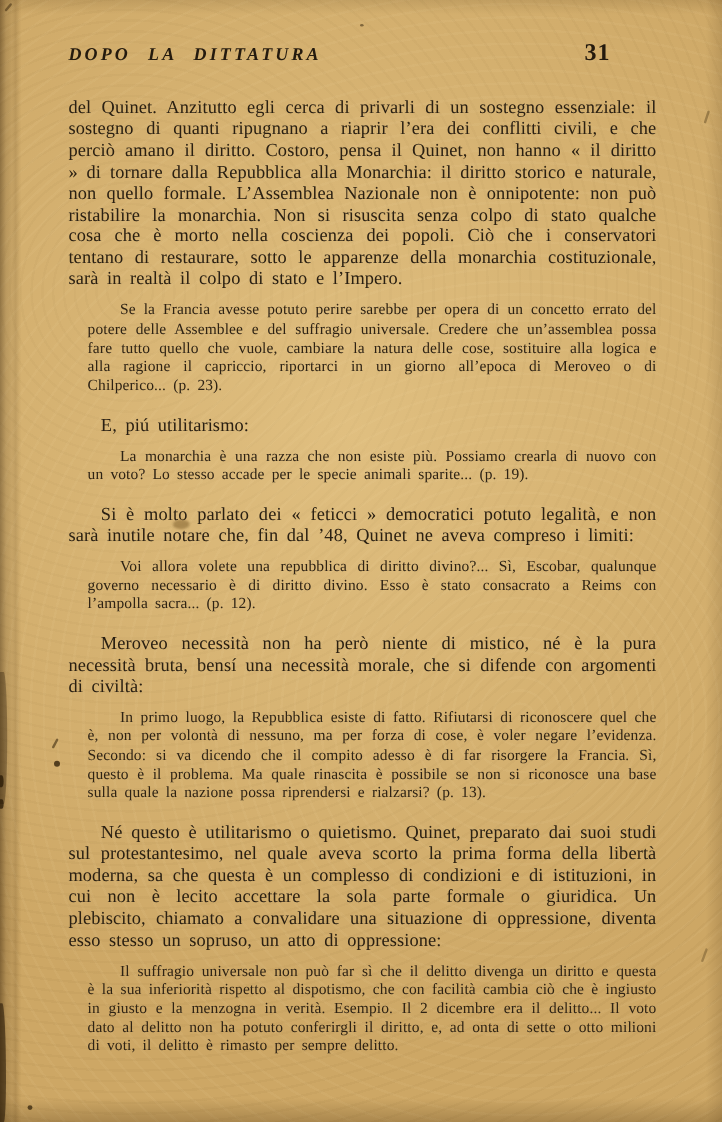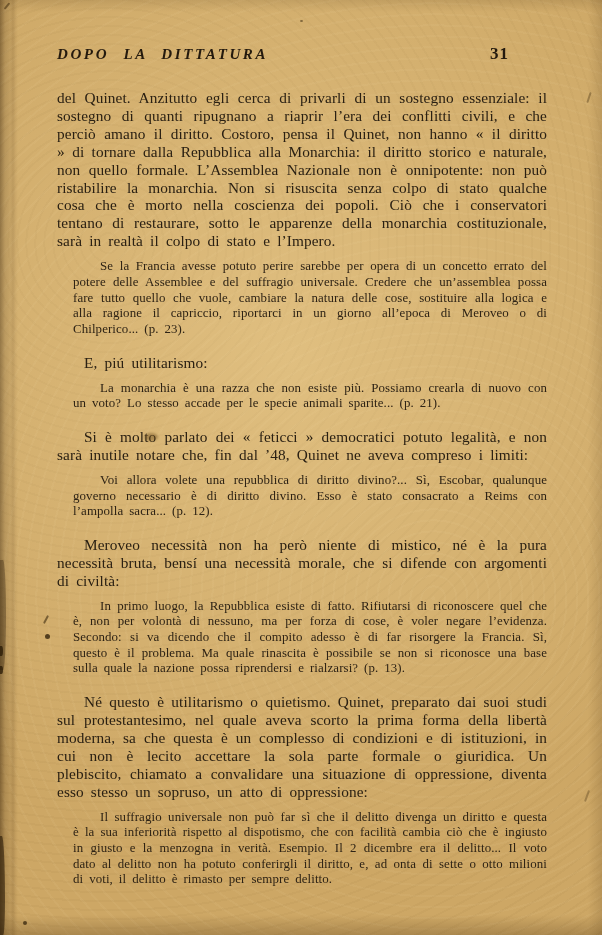--- a/index.html
+++ b/index.html
@@ -19,40 +19,40 @@
       linear-gradient(0deg,   rgba(70,45,12,0.26) 0px, rgba(0,0,0,0) 20px),
       linear-gradient(180deg, rgba(70,45,12,0.14) 0px, rgba(0,0,0,0) 12px),
       linear-gradient(270deg, rgba(70,45,12,0.16) 0px, rgba(0,0,0,0) 14px),
       repeating-radial-gradient(circle at 18% 26%, rgba(121,90,38,0.05) 0 2px, rgba(0,0,0,0) 2px 9px),
       repeating-radial-gradient(circle at 72% 64%, rgba(255,236,190,0.05) 0 2px, rgba(0,0,0,0) 2px 11px);
     color:#2a2013;
   }
   .inner{
     box-sizing:border-box;
     width:100%;height:100%;
-    padding:44px 55px 0 57px;
+    padding:33px 55px 0 57px;
     border-radius:17px;
   }
   .running-head{
     display:flex;
     justify-content:space-between;
     align-items:baseline;
     margin-bottom:25px;
   }
   .running-title{
     font-style:italic;
     font-weight:bold;
     font-size:15px;
     letter-spacing:2.6px;
     word-spacing:8px;
     color:#241a0e;
   }
   .page-number{
     font-weight:bold;
-    font-size:17px;
+    font-size:20px;
     letter-spacing:1px;
     margin-right:38px;
     color:#241a0e;
     text-align:center;
   }
   .para{
     margin:16px 0 9px 0;
     font-size:15.3px;
     line-height:17.9px;
     text-align:justify;
@@ -85,21 +85,21 @@
 
     <div class="running-head">
       <span class="running-title">DOPO LA DITTATURA</span>
       <span class="page-number">31</span>
     </div>
 
     <main>
       <p class="para">del Quinet. Anzitutto egli cerca di privarli di un sostegno essenziale: il sostegno di quanti ripugnano a riaprir l’era dei conflitti civili, e che perciò amano il diritto. Costoro, pensa il Quinet, non hanno « il diritto » di tornare dalla Repubblica alla Monarchia: il diritto storico e naturale, non quello formale. L’Assemblea Nazionale non è onnipotente: non può ristabilire la monarchia. Non si risuscita senza colpo di stato qualche cosa che è morto nella coscienza dei popoli. Ciò che i conservatori tentano di restaurare, sotto le apparenze della monarchia costituzionale, sarà in realtà il colpo di stato e l’Impero.</p>
       <p class="quote">Se la Francia avesse potuto perire sarebbe per opera di un concetto errato del potere delle Assemblee e del suffragio universale. Credere che un’assemblea possa fare tutto quello che vuole, cambiare la natura delle cose, sostituire alla logica e alla ragione il capriccio, riportarci in un giorno all’epoca di Meroveo o di Chilperico... (p. 23).</p>
       <p class="para indent">E, piú utilitarismo:</p>
-      <p class="quote">La monarchia è una razza che non esiste più. Possiamo crearla di nuovo con un voto? Lo stesso accade per le specie animali sparite... (p. 21).</p>
+      <p class="quote">La monarchia è una razza che non esiste più. Possiamo crearla di nuovo con un voto? Lo stesso accade per le specie animali sparite... (p. 19).</p>
       <p class="para indent">Si è molto parlato dei « feticci » democratici potuto legalità, e non sarà inutile notare che, fin dal ’48, Quinet ne aveva compreso i limiti:</p>
       <p class="quote">Voi allora volete una repubblica di diritto divino?... Sì, Escobar, qualunque governo necessario è di diritto divino. Esso è stato consacrato a Reims con l’ampolla sacra... (p. 12).</p>
       <p class="para indent">Meroveo necessità non ha però niente di mistico, né è la pura necessità bruta, bensí una necessità morale, che si difende con argomenti di civiltà:</p>
       <p class="quote">In primo luogo, la Repubblica esiste di fatto. Rifiutarsi di riconoscere quel che è, non per volontà di nessuno, ma per forza di cose, è voler negare l’evidenza. Secondo: si va dicendo che il compito adesso è di far risorgere la Francia. Sì, questo è il problema. Ma quale rinascita è possibile se non si riconosce una base sulla quale la nazione possa riprendersi e rialzarsi? (p. 13).</p>
       <p class="para indent">Né questo è utilitarismo o quietismo. Quinet, preparato dai suoi studi sul protestantesimo, nel quale aveva scorto la prima forma della libertà moderna, sa che questa è un complesso di condizioni e di istituzioni, in cui non è lecito accettare la sola parte formale o giuridica. Un plebiscito, chiamato a convalidare una situazione di oppressione, diventa esso stesso un sopruso, un atto di oppressione:</p>
       <p class="quote">Il suffragio universale non può far sì che il delitto divenga un diritto e questa è la sua inferiorità rispetto al dispotismo, che con facilità cambia ciò che è ingiusto in giusto e la menzogna in verità. Esempio. Il 2 dicembre era il delitto... Il voto dato al delitto non ha potuto conferirgli il diritto, e, ad onta di sette o otto milioni di voti, il delitto è rimasto per sempre delitto.</p>
     </main>
   </div>
 
   <div class="slash" style="left:6px;top:2px;width:2px;height:8px;transform:rotate(40deg);opacity:.6;"></div>

